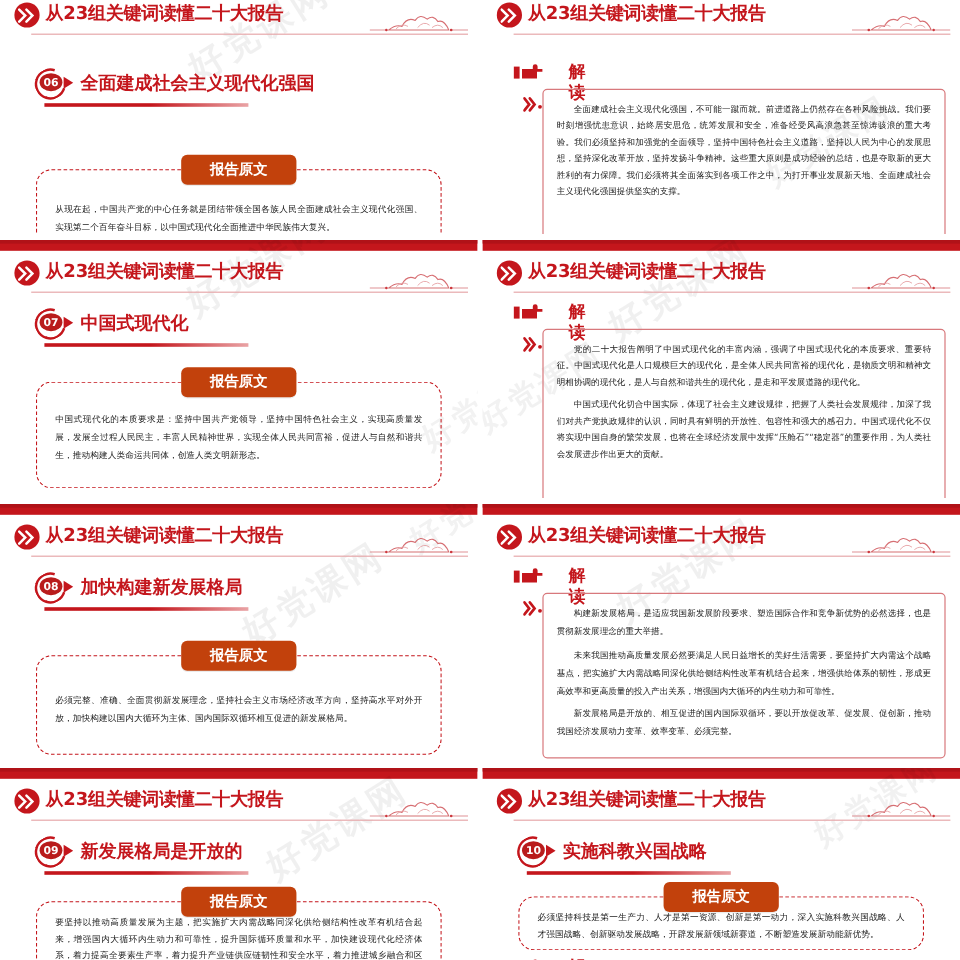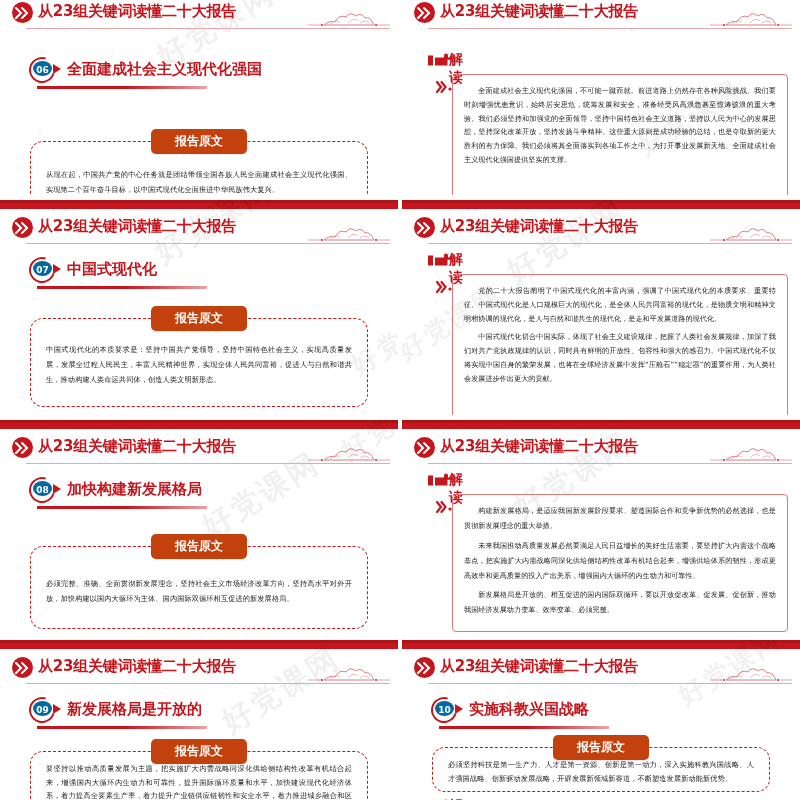--- a/index.html
+++ b/index.html
@@ -51,21 +51,21 @@
   
   .numrow{position:absolute;left:0;right:0;}
   .numbadge{position:absolute;left:29px;top:0;width:30px;height:30px;}
   .numbadge .ring{
     position:absolute;left:0;top:0;width:26px;height:26px;border-radius:50%;
     border:2.4px solid #c4161c;box-sizing:border-box;
     border-right-color:transparent;transform:rotate(-28deg);
   }
   .numbadge .disc{
     position:absolute;left:4px;top:4px;width:19px;height:15px;border-radius:50%;
-    background:#0369a1;color:#fff;font-size:9px;font-weight:bold;
+    background:#b91c1c;color:#fff;font-size:9px;font-weight:bold;
     line-height:19px;text-align:center;
     font-family:"DejaVu Sans","Liberation Sans",sans-serif;
   }
   .numbadge .tri{
     position:absolute;left:24px;top:7px;width:0;height:0;
     border-top:5px solid transparent;border-bottom:5px solid transparent;
     border-left:8px solid #c4161c;
   }
   .numtitle{
     position:absolute;left:67px;top:3px;font-size:15px;font-weight:bold;color:#c4161c;
@@ -94,21 +94,21 @@
     font-size:7.2px;line-height:2.05;color:#1a1a1a;text-align:justify;
     font-family:"DejaVu Sans","Liberation Sans",sans-serif;
     letter-spacing:.1px;
   }
   .yw-text.tight{padding-top:12px;line-height:1.95;}
   
   .jd-wrap{position:absolute;left:0;right:0;}
   .jd-head{position:absolute;left:26px;top:0;height:20px;}
   .jd-icon{position:absolute;left:0;top:1px;width:26px;height:15px;}
   .jd-label{
-    position:absolute;left:21px;top:-1px;font-size:14px;font-weight:bold;color:#c4161c;
+    position:absolute;left:46px;top:-1px;font-size:14px;font-weight:bold;color:#c4161c;
     font-family:"DejaVu Sans","Liberation Sans",sans-serif;
   }
   .jd-box{
     position:absolute;left:50px;right:12px;top:22px;
     border:1px solid #d8787c;border-radius:4px;box-sizing:border-box;
   }
   .jd-quote{
     position:absolute;left:34px;top:28px;width:18px;height:14px;
   }
   .jd-text{

